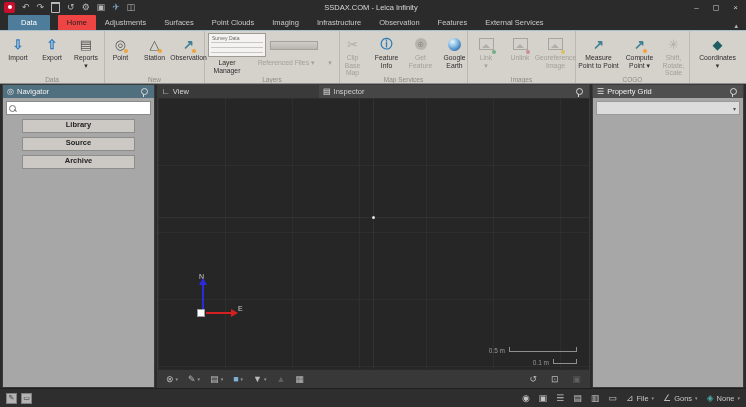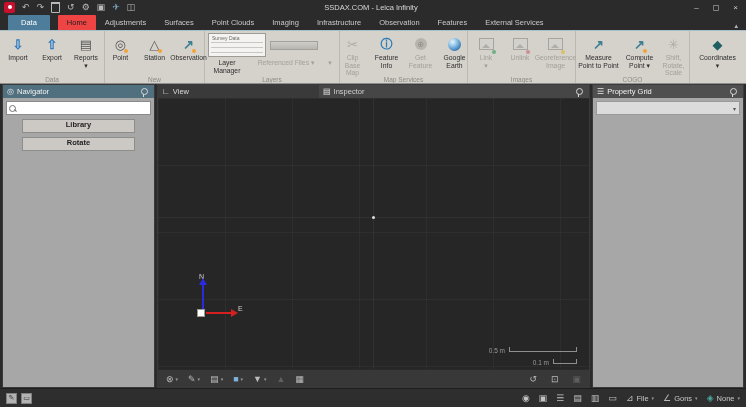--- a/index.html
+++ b/index.html
@@ -330,21 +330,24 @@
     <span class="pin"></span>
   </div>
   <div class="searchbox">
     <span class="mag"></span>
     <input class="sinput" style="">
   </div>
   <div class="navbtn">
     <span>Library</span>
   </div>
   <div class="navbtn">
-    <span>Rotate</span>
+    <span>Source</span>
+  </div>
+  <div class="navbtn">
+    <span>Archive</span>
   </div>
 </div>
 
 <div id="viewwrap">
   <div class="vheads">
     <div class="vhead">
       <span class="hicon">∟</span>
       <span>View</span>
     </div>
     <div class="ihead">

